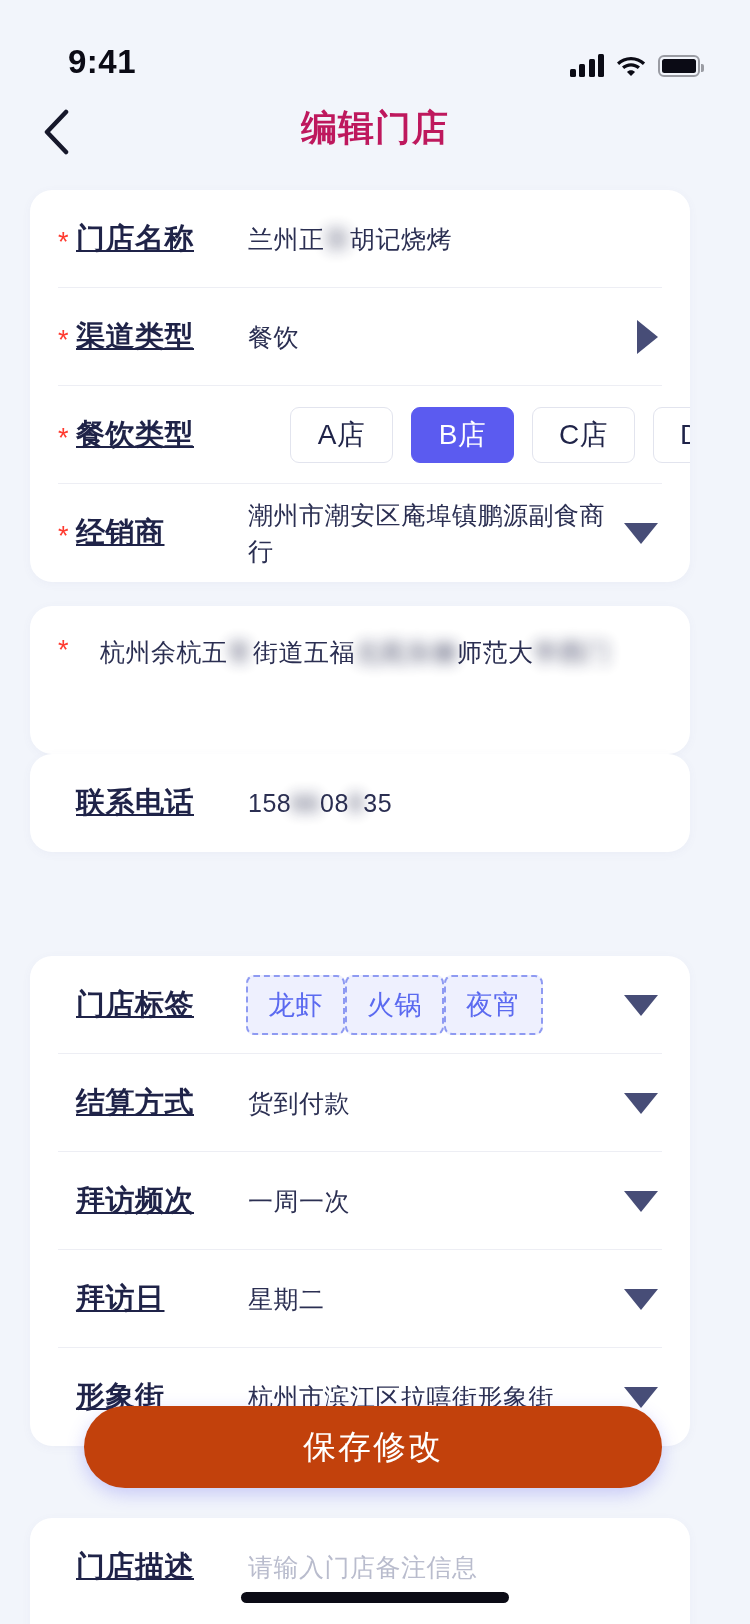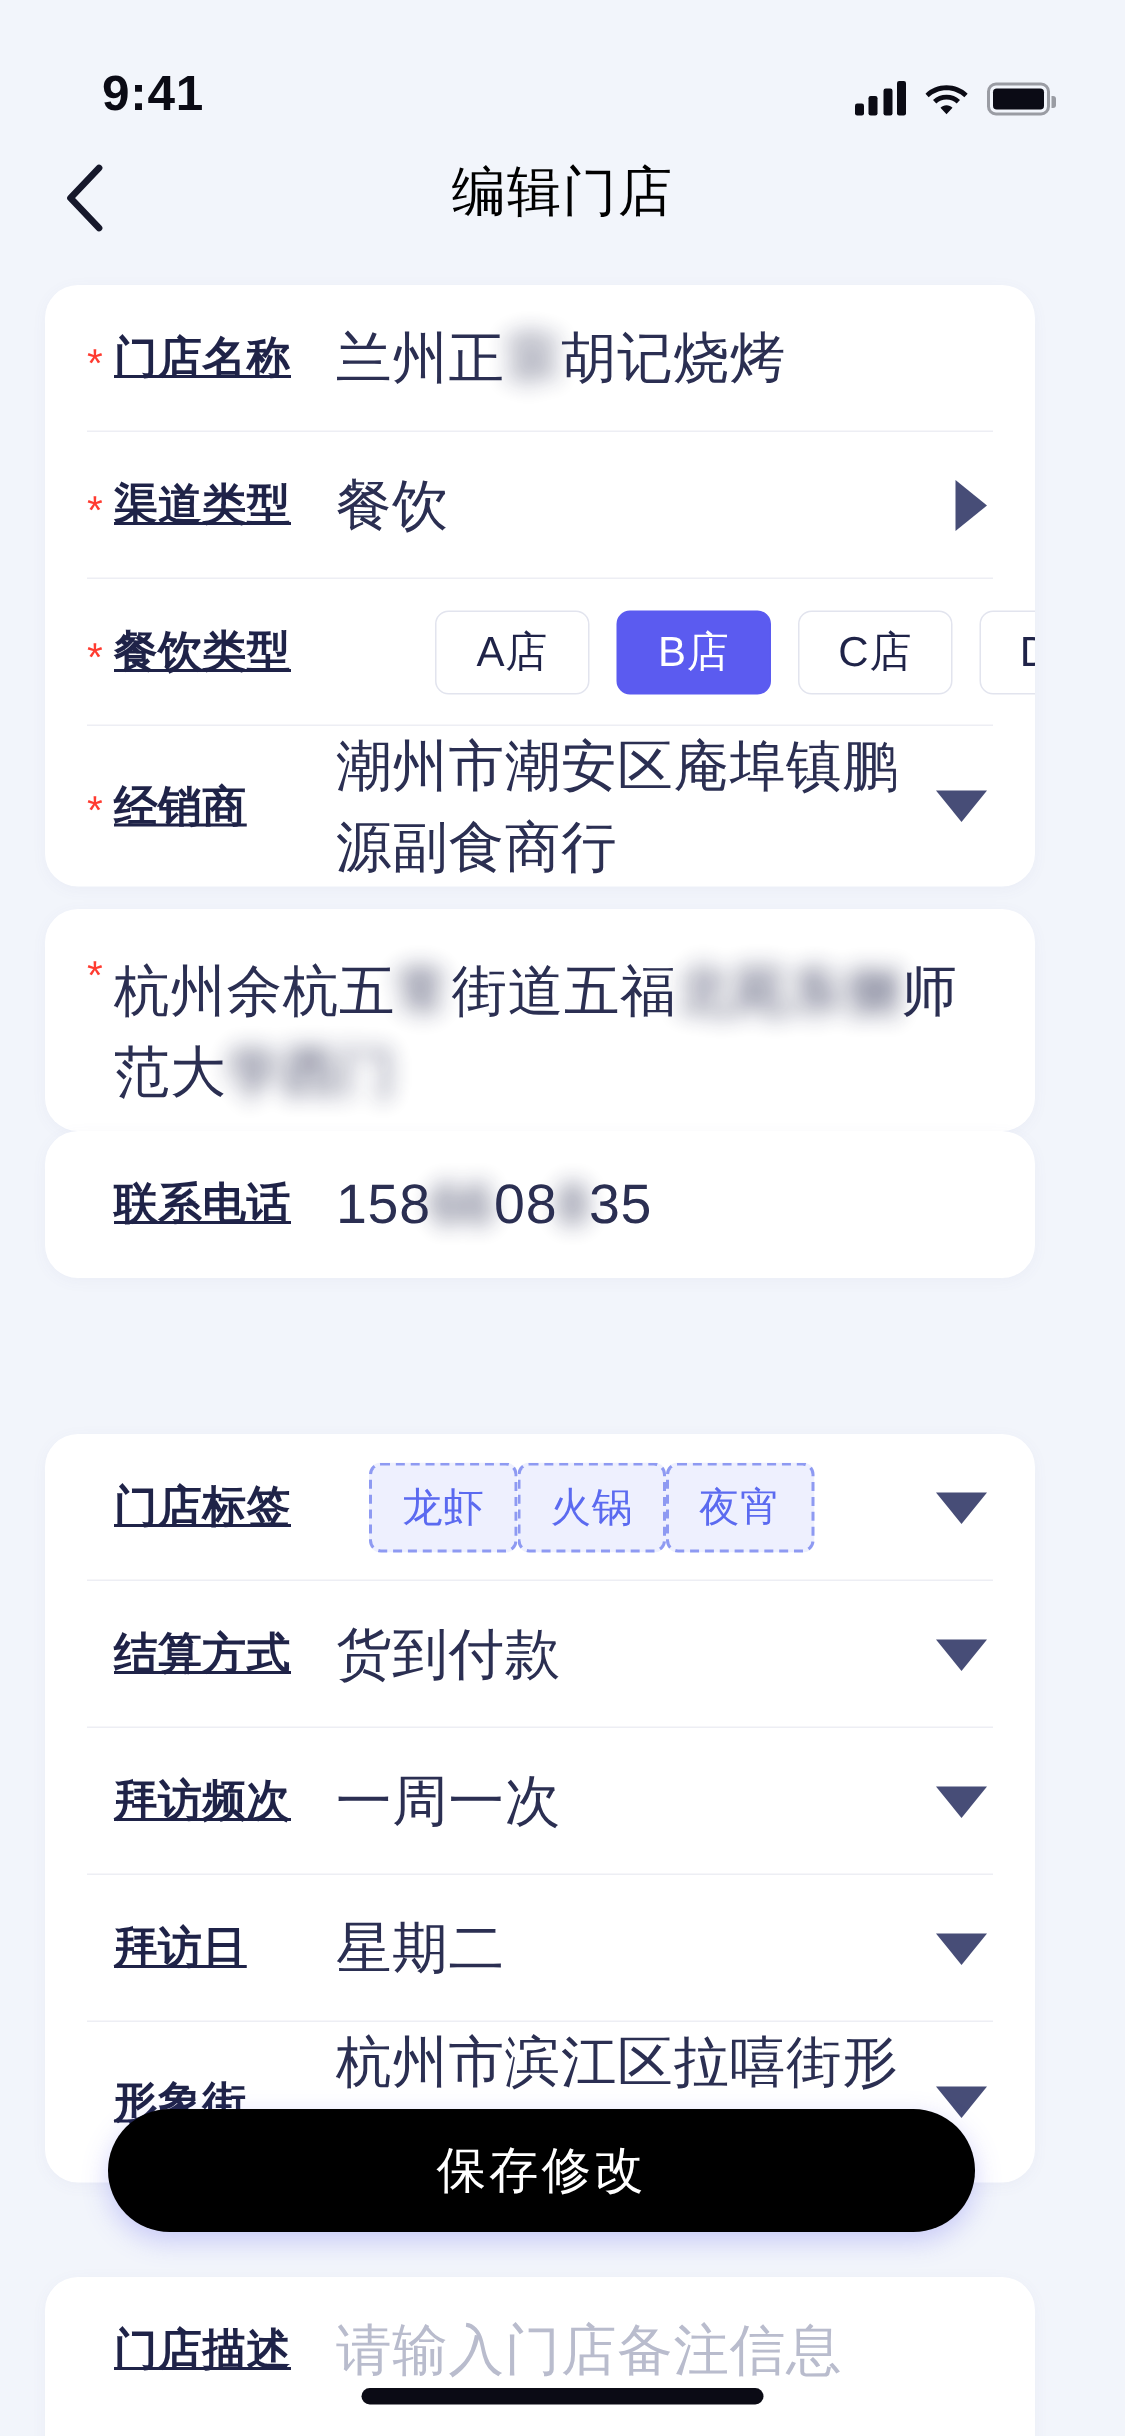--- a/index.html
+++ b/index.html
@@ -55,21 +55,21 @@
   }
   .nav-back {
     position:absolute; left:26px; top:14px;
     width:60px; height:60px;
     display:flex; align-items:center; justify-content:center;
   }
   .nav-back svg { display:block; }
   .nav-title {
     position:absolute; left:0; right:0; top:16px;
     text-align:center;
-    font-size:36px; font-weight:400; color:#000000;
+    font-size:36px; font-weight:700; color:#be185d;
     letter-spacing:1px;
   }
 
   
   .content {
     position:absolute; top:176px; left:0; right:0; bottom:0;
   }
 
   .card {
     position:absolute; left:30px; width:660px;
@@ -97,21 +97,22 @@
     position:relative; top:3px;
   }
   .star.hidden { visibility:hidden; }
   .label {
     font-size:29px; font-weight:bold; color:#1f2348;
     letter-spacing:0.5px; white-space:nowrap;
     flex:none;
   }
   .label-w { width:148px;text-decoration:underline; }
   .value {
-    font-size:37px; color:#2b2f52;
+    margin-left:24px;
+    font-size:25px; color:#2b2f52;
     letter-spacing:0.5px;
     flex:1 1 auto;
     line-height:1.45;
     min-width:0;
   }
   .value.placeholder { color:#b9bccd; }
 
   
   .redact {
     display:inline-block;
@@ -155,23 +156,23 @@
     padding:10px 20px;
     border:2px dashed #8e9af2;
     border-radius:8px;
     background:#eef0fe;
     color:#5b6af0; font-size:27px;
     letter-spacing:0.5px;
   }
 
   
   .save-btn {
-    position:absolute; left:72px; top:1406px;
+    position:absolute; left:84px; top:1406px;
     width:578px; height:82px;
-    background:#000000;
+    background:#c2410c;
     border-radius:41px;
     display:flex; align-items:center; justify-content:center;
     color:#ffffff; font-size:33px; letter-spacing:2px;
     box-shadow:0 6px 18px rgba(91,91,240,0.28);
     z-index:30;
   }
 
   
   .home-ind {
     position:absolute; left:50%; top:1592px;

